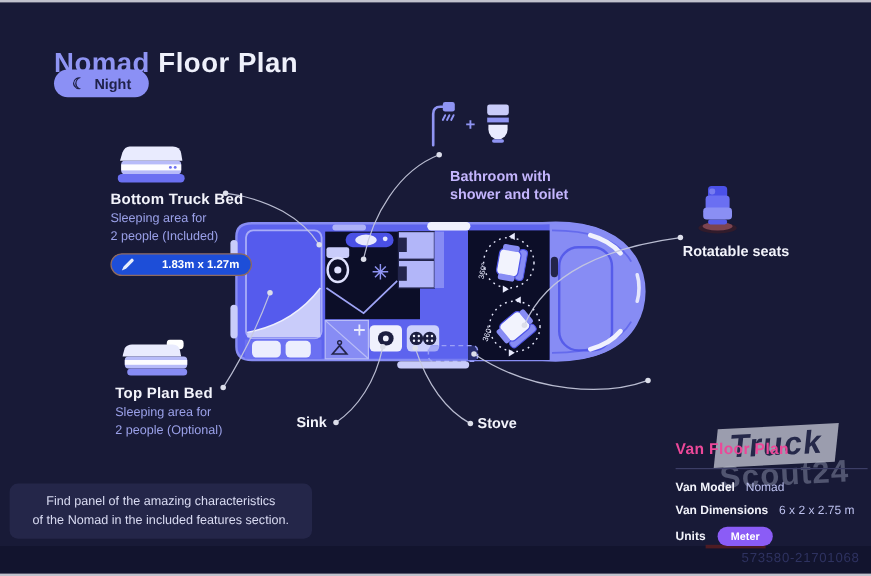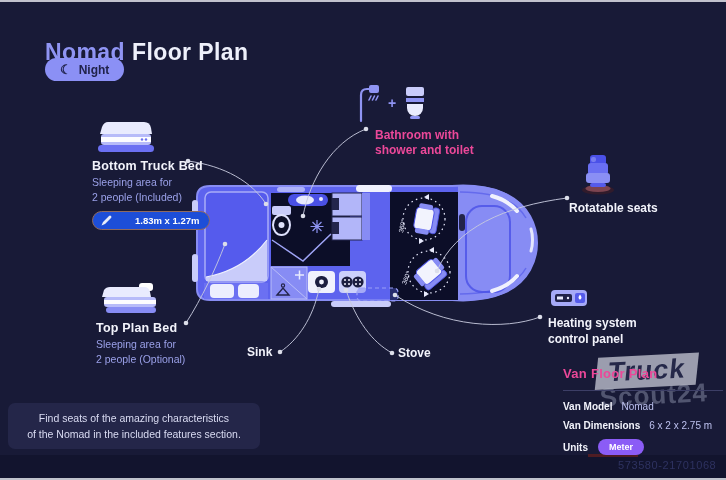--- a/index.html
+++ b/index.html
@@ -34,21 +34,21 @@
     padding:3px 10px 3px 8px;color:#fff;font-size:9.5px;font-weight:bold;white-space:nowrap;
   }
   .bunk{position:absolute;width:140px;}
   .bunk-bottom{left:92px;top:120px;}
   .bunk-top{left:96px;top:283px;}
   .bunk .bed-icon{display:block;margin:0 0 6px 6px;}
 
   .bathroom-callout{position:absolute;left:352px;top:83px;width:130px;}
   .bathroom-icons{display:flex;align-items:center;gap:7px;margin-left:2px;}
   .bathroom-icons .plus{color:#8f94f3;font-size:14px;font-weight:bold;}
-  .bathroom-text{margin-top:5px;margin-left:23px;font-size:12px;font-weight:bold;color:#ec4899;line-height:1.28;}
+  .bathroom-text{margin-top:17px;margin-left:23px;font-size:12px;font-weight:bold;color:#c4b5fd;line-height:1.28;}
 
   .rotatable-callout{position:absolute;left:570px;top:153px;}
   .rotatable-callout .label{margin-top:2px;margin-left:-1px;font-size:12px;font-weight:bold;color:#f2f3fb;white-space:nowrap;}
 
   .heating-callout{position:absolute;left:548px;top:290px;}
   .heating-callout .label{margin-top:5px;font-size:12px;font-weight:bold;color:#f2f3fb;line-height:1.3;}
 
   .point-label{position:absolute;font-size:12px;font-weight:bold;color:#f2f3fb;}
   .sink-label{left:247px;top:345px;}
   .stove-label{left:398px;top:346px;}
@@ -297,41 +297,27 @@
       <ellipse cx="20" cy="35.5" rx="12.5" ry="3.5" fill="#7c4450"></ellipse>
       <rect x="12" y="30" width="16" height="4" rx="2" fill="#555bea"></rect>
       <rect x="12" y="2" width="16" height="10" rx="3" fill="#4b51e8"></rect>
       <rect x="10" y="10" width="20" height="12" rx="3" fill="#6a6ff2"></rect>
       <rect x="8" y="20" width="24" height="10" rx="3" fill="#8a8ff4"></rect>
       <rect x="13" y="4" width="5" height="5" rx="2" fill="#8a8ff4" opacity=".7"></rect>
     </svg>
     <div class="label">Rotatable seats</div>
   </div>
 
-  <div class="heating-callout">
-    <svg width="36" height="17" viewBox="0 0 36 17" style="margin-left:3px;">
-      <rect x="0" y="0" width="36" height="16" rx="4" fill="#a6aaf8"></rect>
-      <rect x="4" y="4" width="17" height="8" rx="2" fill="#20224a"></rect>
-      <rect x="6" y="6.5" width="6" height="3" fill="#e9ebfe"></rect>
-      <circle cx="17" cy="8" r="1.2" fill="#e9ebfe"></circle>
-      <rect x="24" y="3" width="10" height="10" rx="2" fill="#555bea"></rect>
-      <path d="M29,4.6 c2,2.4 2,4 0,5.2 c-2,-1.2 -2,-2.8 0,-5.2 z" fill="#ffffff"></path>
-    </svg>
-    <div class="label">
-      <span>Heating system</span><br>
-      <span>control panel</span>
-    </div>
-  </div>
 
   <div class="point-label sink-label">Sink</div>
   <div class="point-label stove-label">Stove</div>
 
   <div class="note-box">
     <div>
-      <span>Find seats of the amazing characteristics</span><br>
+      <span>Find panel of the amazing characteristics</span><br>
       <span>of the Nomad in the included features section.</span>
     </div>
   </div>
 
   <div class="watermark">
     <div class="wm-top">Truck</div>
     <div class="wm-bottom">Scout24</div>
   </div>
 
   <div class="info-panel">

